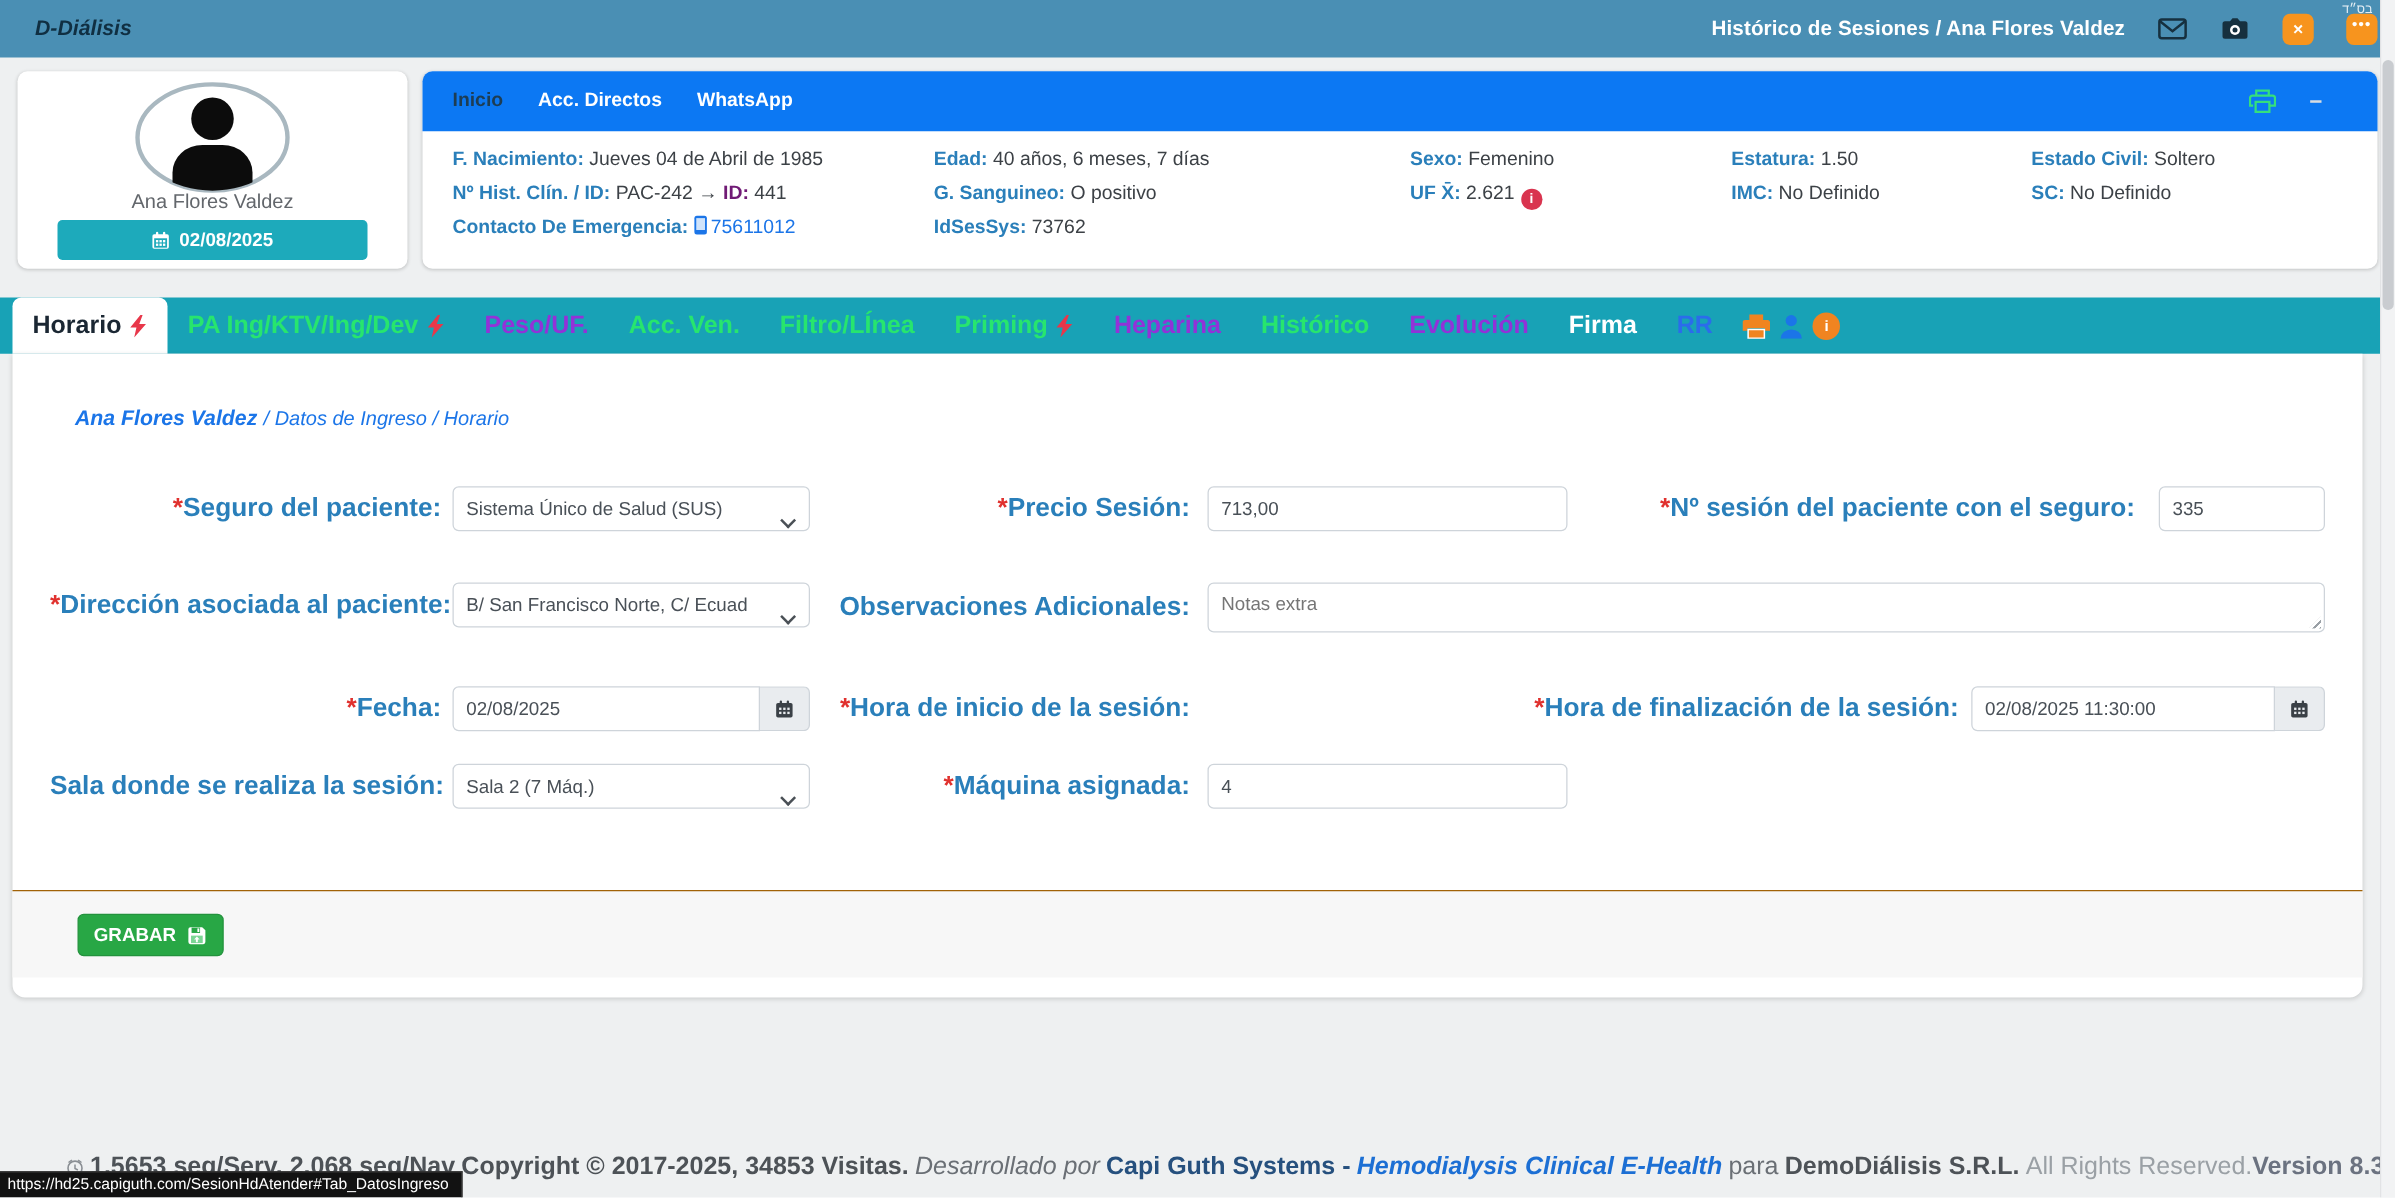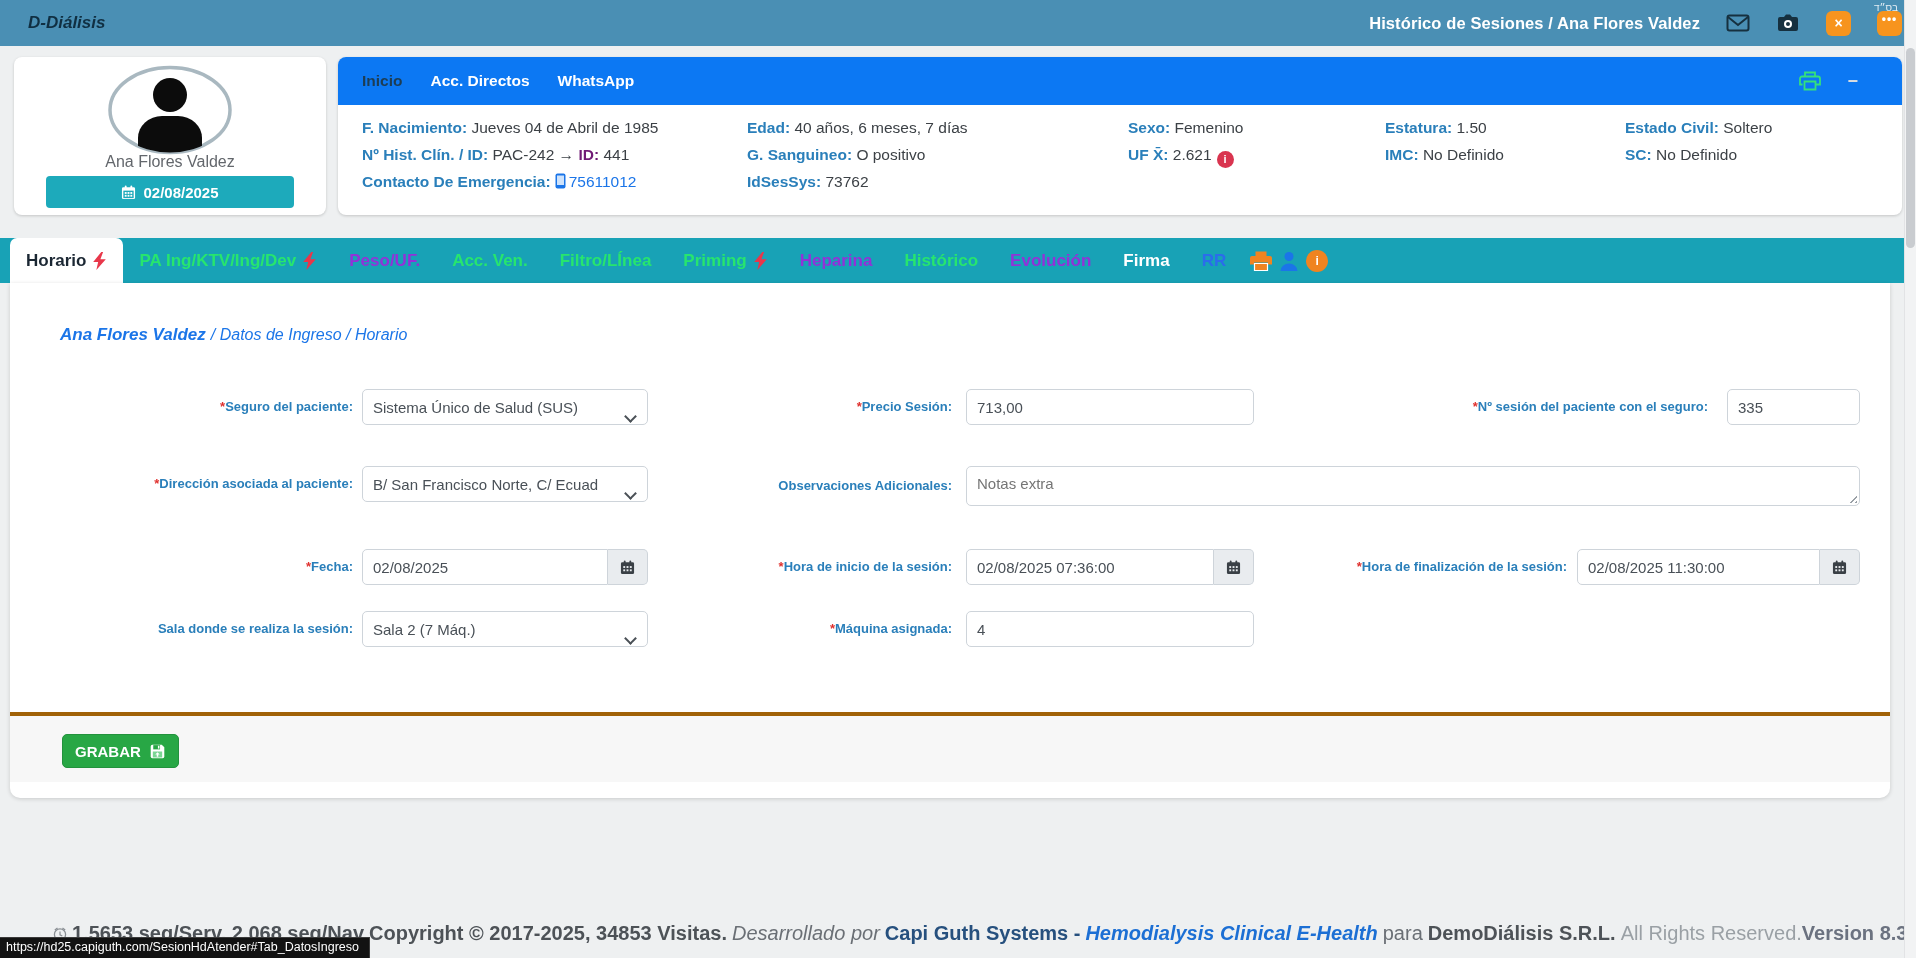--- a/index.html
+++ b/index.html
@@ -42,56 +42,56 @@
   .iv { color:#3c4146; }
   .ib { color:#701a75; font-weight:700; }
   .ilink { color:#1b75e8; cursor:pointer; }
   .ibadge { display:inline-flex; width:17px; height:17px; border-radius:50%; background:#d9344f; color:#fff;
             font-size:11px; font-weight:700; align-items:center; justify-content:center; vertical-align:-3px; margin-left:5px; }
   .phone-ico { display:inline-block; vertical-align:-2px; margin:0 3px 0 4px; }
   
   .tabbar { position:absolute; top:238px; left:0; width:100%; height:45px; background:#18a2b6;
             display:flex; align-items:center; padding-left:10px; }
   .tab { height:45px; display:flex; align-items:center; gap:6px; padding:0 16px; font-weight:700;
-         font-size:17px; white-space:nowrap; cursor:pointer; }
+         font-size:20px; white-space:nowrap; cursor:pointer; }
   .tab.active { background:#fff; border-radius:7px 7px 0 0; color:#1b2733; }
   .tab.green { color:#27e56e; }
   .tab.purple { color:#9232d8;justify-content:center; }
   .tab.white { color:#fff; }
   .tab.blue { color:#2b6ceb; }
   .tab-icons { display:flex; align-items:center; gap:7px; margin-left:8px; }
   .round-info { width:22px; height:22px; border-radius:50%; background:#f08420; color:#fff; font-weight:700;
                 font-size:12px; display:flex; align-items:center; justify-content:center; cursor:pointer; }
   
   .card { position:absolute; top:283px; left:10px; width:1880px; height:515px; background:#fff;
           border-radius:0 0 10px 10px; box-shadow:0 1px 4px rgba(0,0,0,.16); }
   .breadcrumb { position:absolute; top:42px; left:50px; font-style:italic; color:#1b75e8; font-size:16px; }
   .bc-name { font-weight:700; font-size:17px; margin-right:5px; }
-  .flabel { position:absolute; text-align:right; font-weight:700; color:#2a7fba; font-size:13px;
+  .flabel { position:absolute; text-align:right; font-weight:700; color:#2a7fba; font-size:21px;
             line-height:36px; height:36px; white-space:nowrap; }
   .req { color:#e0312e; }
   .fctrl { position:absolute; height:36px; }
   .tinput, .tselect, .ttextarea {
     width:100%; height:36px; border:1px solid #ced4da; border-radius:5px; padding:0 10px;
     font-size:15px; color:#495057; font-family:inherit; background:#fff; outline:none;
   }
   .sel-wrap { position:relative; width:100%; height:36px; }
   .tselect { appearance:none; -webkit-appearance:none; padding-right:30px; }
   .sel-wrap::after { content:""; position:absolute; right:13px; top:13px; width:7px; height:7px;
     border-right:2px solid #4a5056; border-bottom:2px solid #4a5056; transform:rotate(45deg); pointer-events:none; }
   .date-group { display:flex; width:100%; height:36px; }
   .date-group .tinput { border-radius:5px 0 0 5px; flex:1; min-width:0; }
   .date-addon { width:40px; height:36px; background:#e9ecef; border:1px solid #ced4da; border-left:none;
                 border-radius:0 5px 5px 0; display:flex; align-items:center; justify-content:center; cursor:pointer; }
   .ttextarea { height:40px; padding-top:8px; resize:none; }
   .ta-wrap { position:relative; }
   .ta-grip { position:absolute; right:3px; bottom:3px; width:10px; height:10px; pointer-events:none;
     background:repeating-linear-gradient(135deg, transparent 0 2px, #9aa0a6 2px 3.5px); clip-path:polygon(100% 0,100% 100%,0 100%); }
   .card-strip { position:absolute; left:0; top:429px; width:100%; height:70px; background:#f7f7f7;
-                border-top:4px solid #a16207; }
+                border-top:1px solid #a16207; }
   .grabar-btn { position:absolute; left:52px; top:18px; height:34px; padding:0 12px; background:#28a745;
                 border:1px solid #23923d; border-radius:5px; color:#fff; font-weight:700; font-size:15px;
                 display:flex; align-items:center; gap:8px; cursor:pointer; font-family:inherit; }
   
   .page-footer { position:absolute; top:922px; left:0; width:100%; padding:0 26px 0 30px;
                  display:flex; align-items:center; font-size:20px; color:#6a6f75; white-space:nowrap;margin-left:23px; }
   .pf-left { display:flex; align-items:center; gap:5px; }
   .pf-bold { font-weight:700; color:#4d5257; }
   .pf-ital { font-style:italic; }
   .pf-company { font-weight:700; color:#26507e; }
@@ -373,40 +373,20 @@
               <rect x="7" y="10" width="2" height="2"></rect>
               <rect x="10.5" y="10" width="2" height="2"></rect>
             </g>
           </svg>
       </span>
     </span>
   </div>
   <div class="flabel" style="top:266px; left:600px; width:342px;">
     <span class="req">*</span><span>Hora de inicio de la sesión:</span>
   </div>
-  <div class="fctrl" style="top:266px; left:956px; width:288px;">
-    <span class="date-group">
-      <input class="tinput" value="02/08/2025 07:36:00" style="">
-      <span class="date-addon">
-        <svg width="15" height="15" viewBox="0 0 16 16">
-            <rect x="1" y="2.5" width="14" height="12.5" rx="1.5" fill="#3a4046"></rect>
-            <rect x="4" y="0.5" width="2" height="4" rx="1" fill="#3a4046"></rect>
-            <rect x="10" y="0.5" width="2" height="4" rx="1" fill="#3a4046"></rect>
-            <g fill="#e9ecef">
-              <rect x="3.5" y="6.5" width="2" height="2"></rect>
-              <rect x="7" y="6.5" width="2" height="2"></rect>
-              <rect x="10.5" y="6.5" width="2" height="2"></rect>
-              <rect x="3.5" y="10" width="2" height="2"></rect>
-              <rect x="7" y="10" width="2" height="2"></rect>
-              <rect x="10.5" y="10" width="2" height="2"></rect>
-            </g>
-          </svg>
-      </span>
-    </span>
-  </div>
   <div class="flabel" style="top:266px; left:1180px; width:377px;">
     <span class="req">*</span><span>Hora de finalización de la sesión:</span>
   </div>
   <div class="fctrl" style="top:266px; left:1567px; width:283px;">
     <span class="date-group">
       <input class="tinput" value="02/08/2025 11:30:00" style="">
       <span class="date-addon">
         <svg width="15" height="15" viewBox="0 0 16 16">
             <rect x="1" y="2.5" width="14" height="12.5" rx="1.5" fill="#3a4046"></rect>
             <rect x="4" y="0.5" width="2" height="4" rx="1" fill="#3a4046"></rect>

